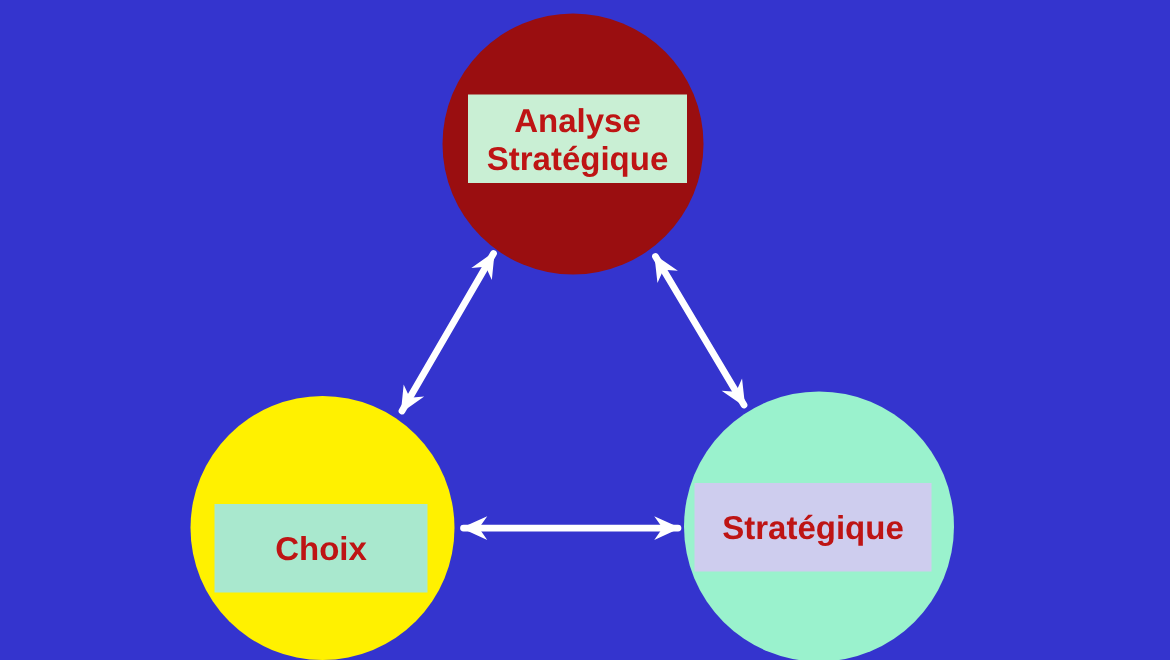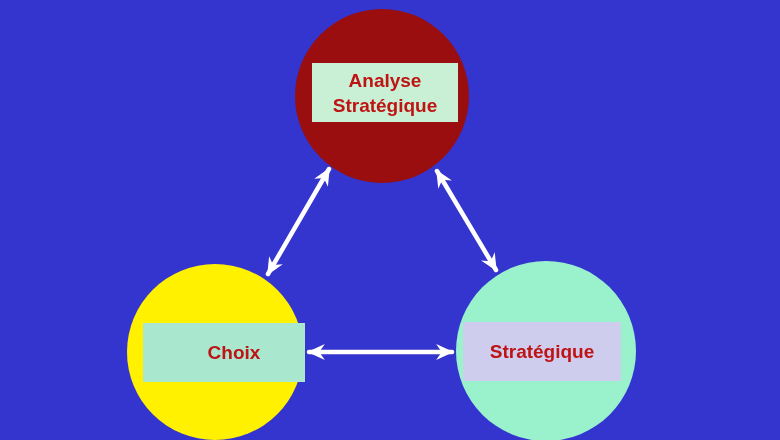--- a/index.html
+++ b/index.html
@@ -35,35 +35,34 @@
     width: 180px; height: 180px;
     background: #9AF2CD;
   }
   .node-label {
     position: absolute;
     display: flex;
     flex-direction: column;
     align-items: center;
     justify-content: center;
     font-weight: 700;
-    font-size: 19px;
+    font-size: 22px;
     line-height: 25px;
     color: #BE1414;
     text-align: center;
   }
   .label-analyse {
     left: 312px; top: 63px;
     width: 146px; height: 59px;
     background: #C9EFD4;
   }
   .label-choix {
-    left: 143px; top: 323px;
+    left: 143px; top: 336px;
     width: 142px; height: 59px;
     background: #A9E8CE;
-    padding-left: 20px;
   }
   .label-deploiement {
     left: 463px; top: 322px;
     width: 158px; height: 59px;
     background: #CECDEE;
   }
   .arrows-layer {
     position: absolute;
     left: 0; top: 0;
     width: 780px; height: 440px;

